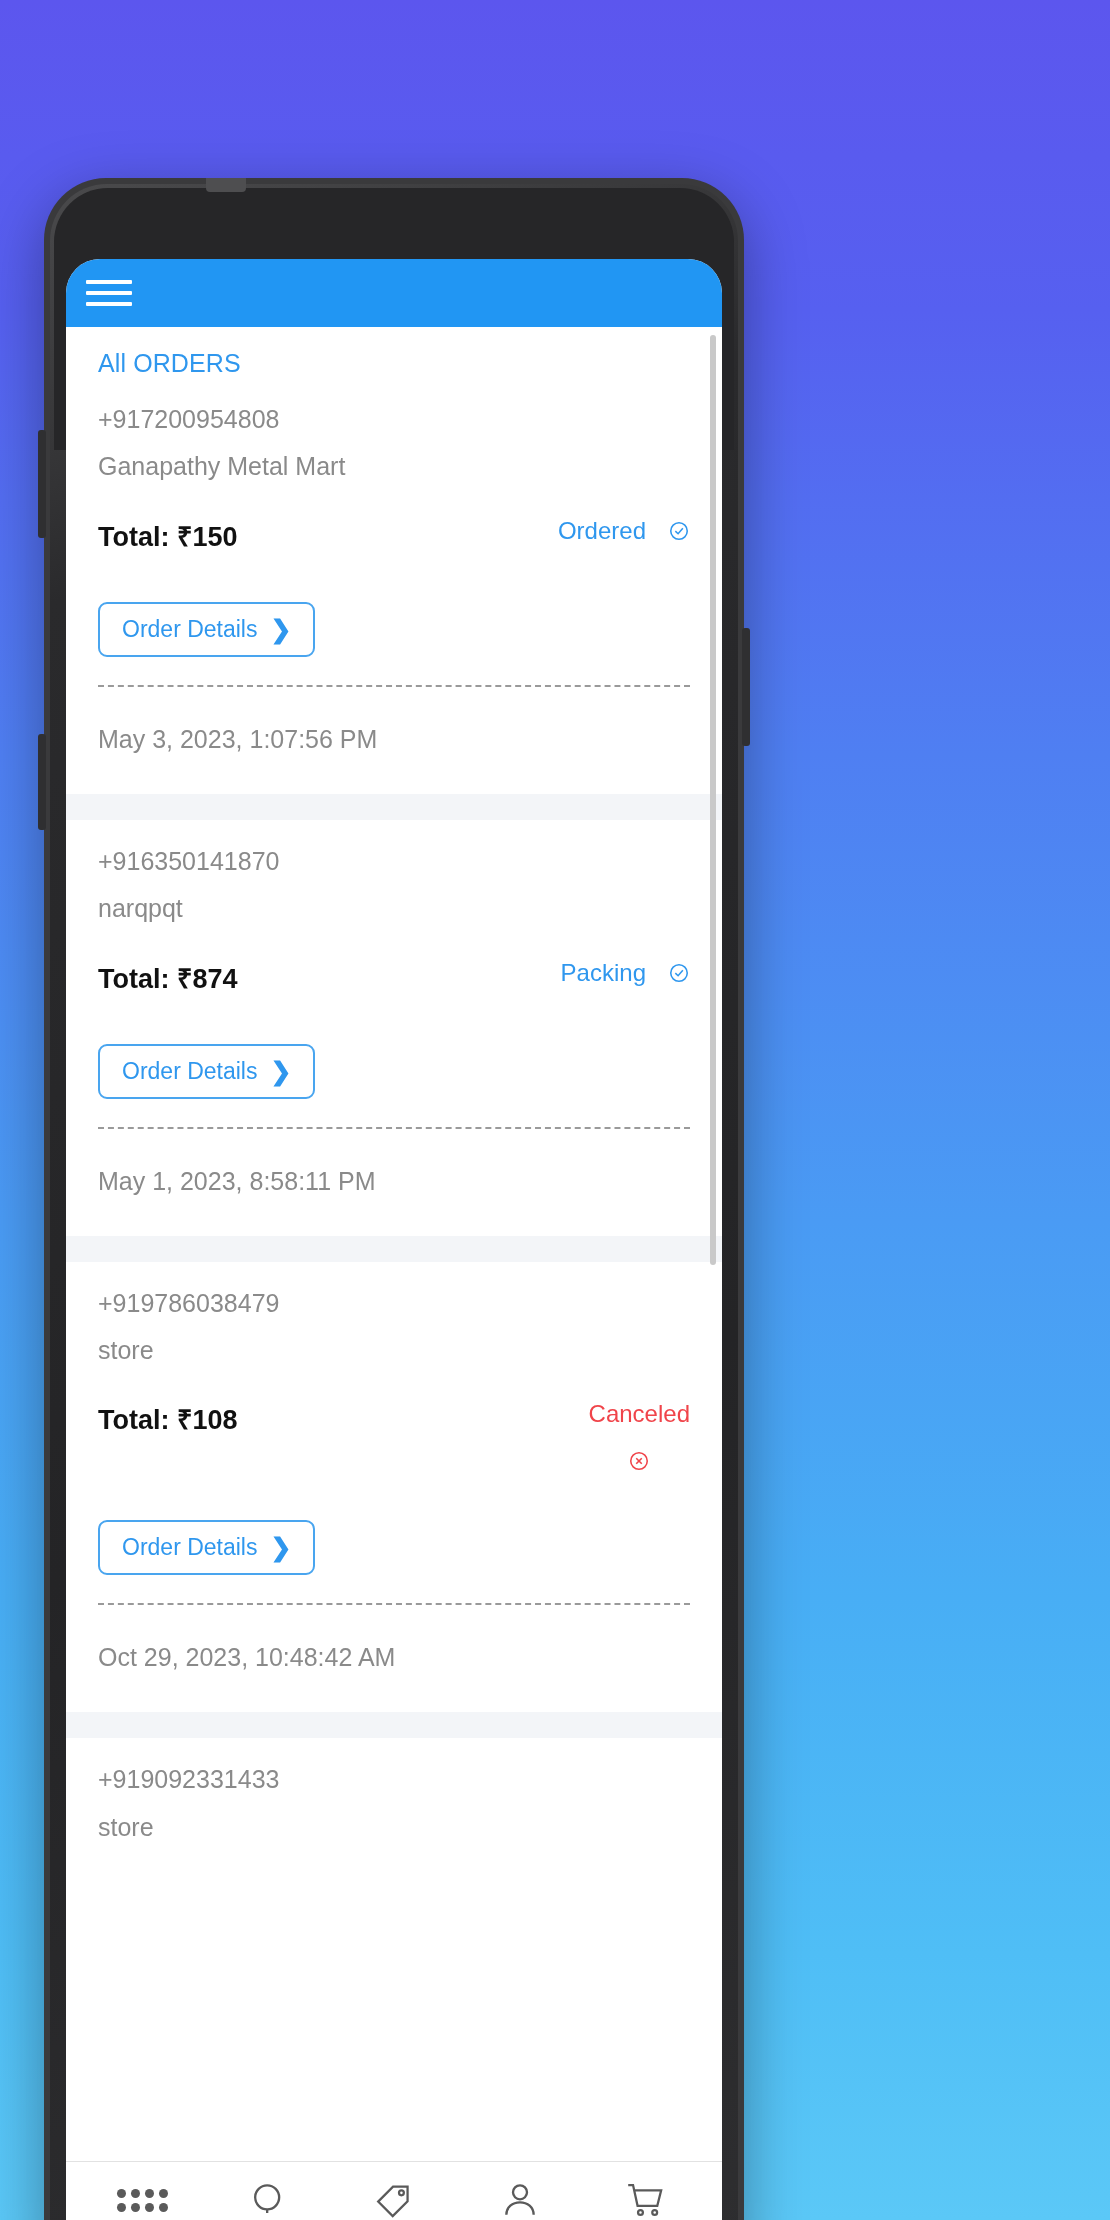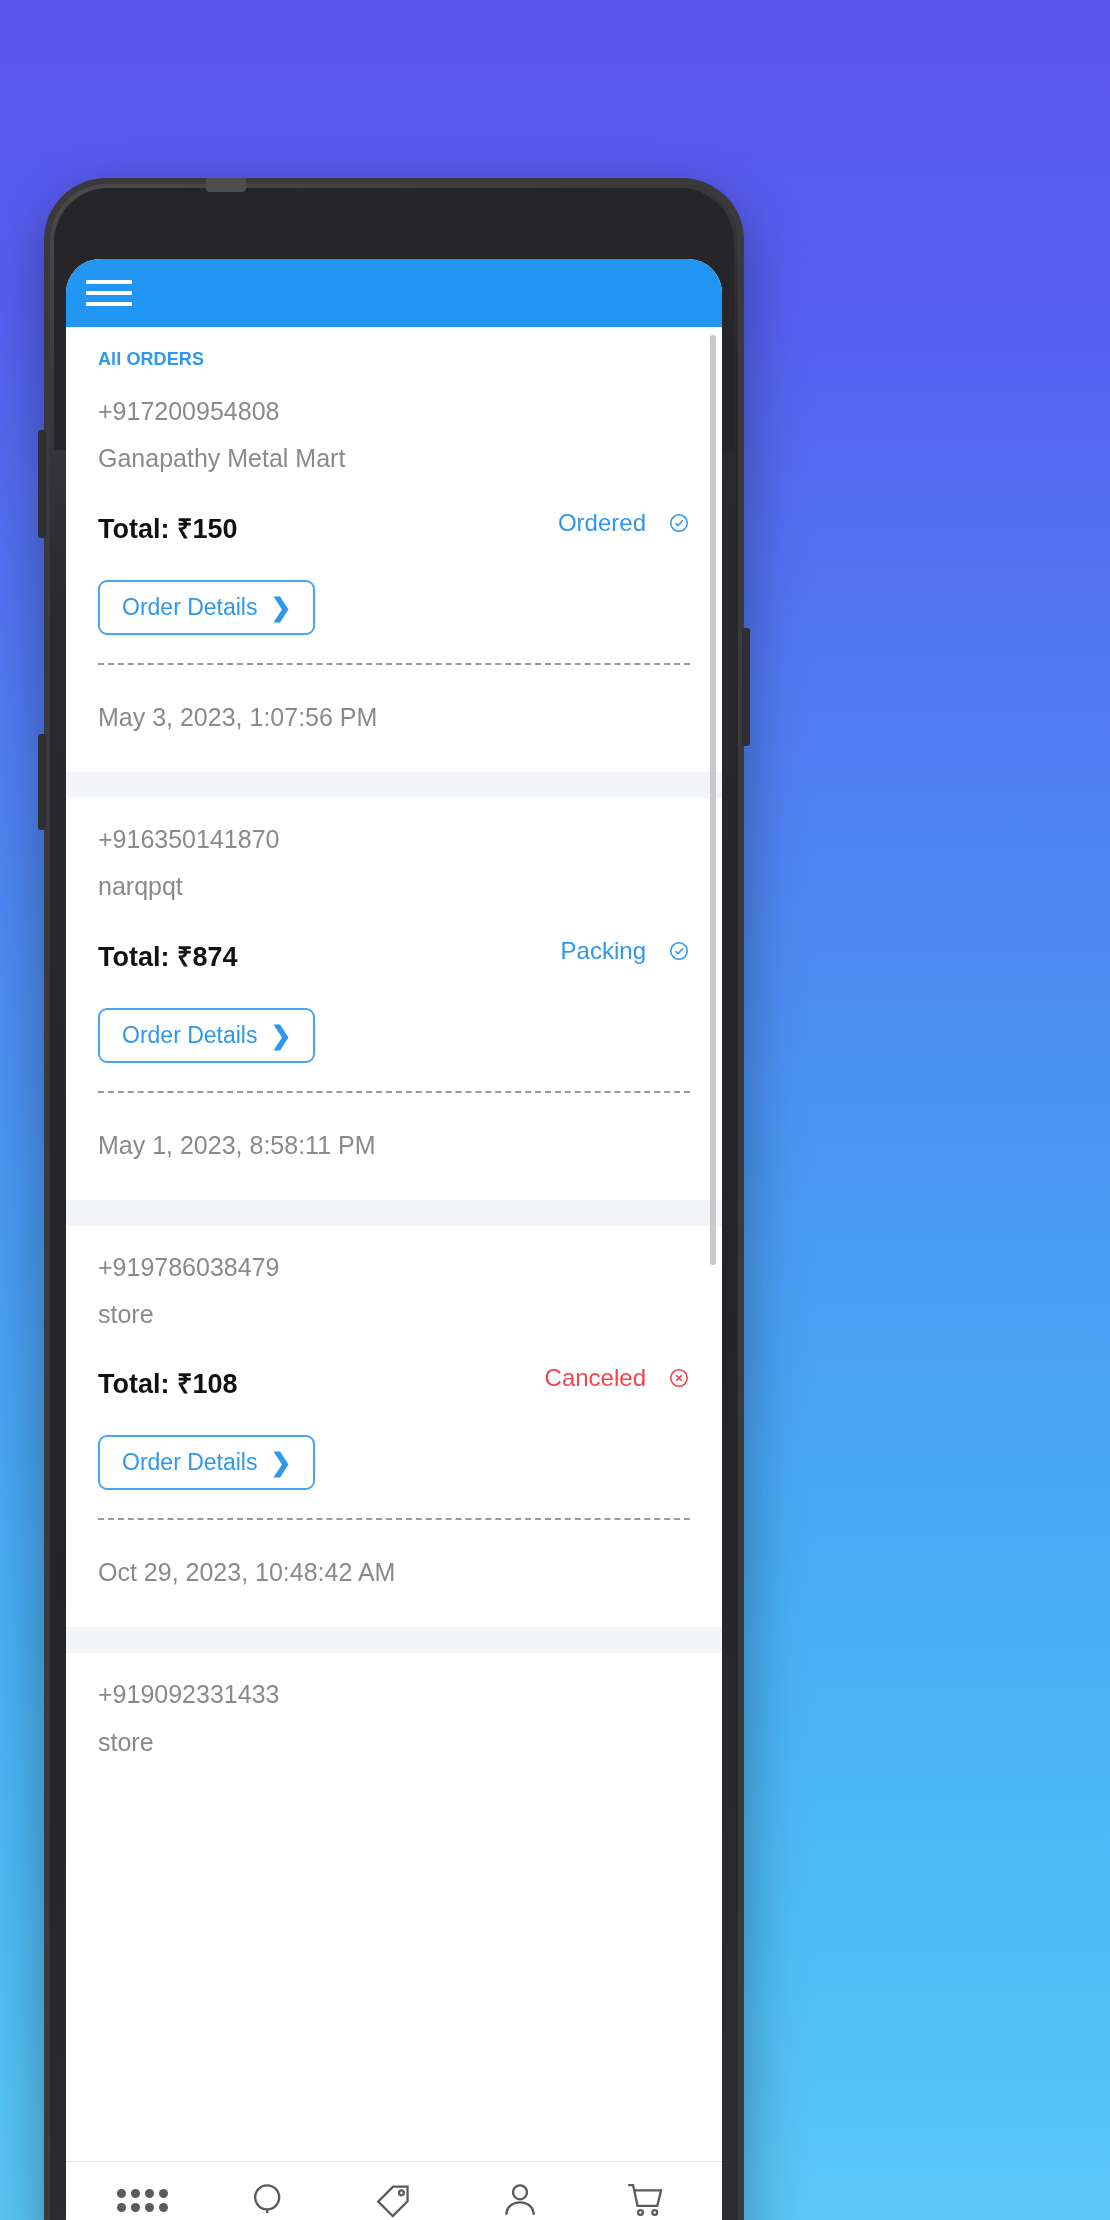--- a/index.html
+++ b/index.html
@@ -148,22 +148,22 @@
   
   .list-body {
     position: relative;
     height: calc(1980px - 68px);
     overflow: hidden;
     background: #ffffff;
   }
 
   .all-orders {
     color: #2f97ee;
-    font-size: 18px;
-    font-weight: 700;
+    font-size: 25px;
+    font-weight: 400;
     padding: 22px 0 0 32px;
     letter-spacing: 0.1px;
   }
 
   .order-card {
     background: #ffffff;
     padding: 26px 32px 0 32px;
   }
   .phone-number {
     color: #8a8a8a;
@@ -187,25 +187,25 @@
     font-size: 27px;
     font-weight: bold;
   }
   .status {
     display: flex;
     align-items: center;
     gap: 22px;
     font-size: 24px;
   }
   .status.ordered, .status.packing { color: #2f97ee; }
-  .status.canceled { color: #f0444a; }
+  .status.canceled { color: #f0444a; flex-direction: column; }
   .status-icon { display: inline-flex; }
 
   .details-btn {
-    margin-top: 34px;
+    margin-top: 48px;
     display: inline-flex;
     align-items: center;
     gap: 13px;
     border: 2px solid #49a5ef;
     border-radius: 9px;
     padding: 12px 22px;
     background: #ffffff;
     color: #2f97ee;
     font-size: 23px;
     cursor: pointer;

